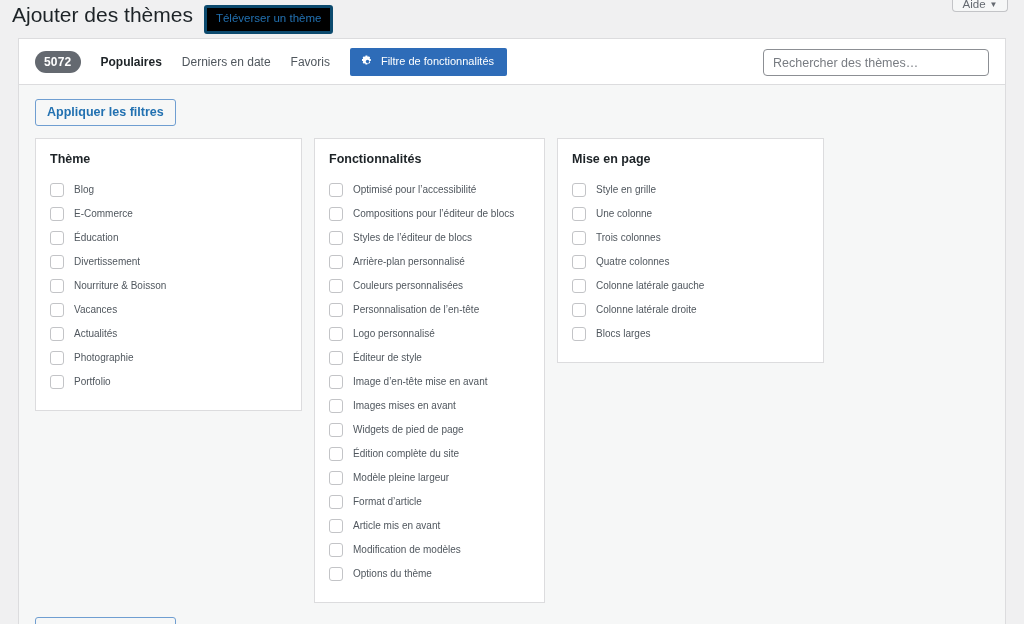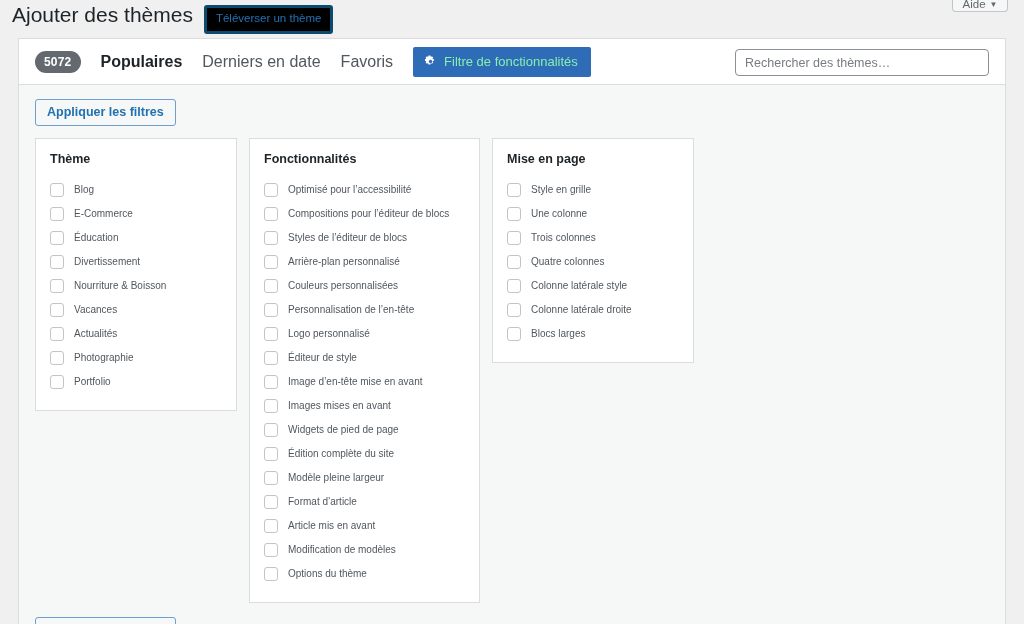--- a/index.html
+++ b/index.html
@@ -100,56 +100,56 @@
     height: 22px;
     padding: 0 9px;
     border-radius: 11px;
     background: #646970;
     color: #fff;
     font-size: 12px;
     font-weight: 600;
     letter-spacing: .2px;
   }
   .nav-link {
-    font-size: 16px;
+    font-size: 12px;
     color: #50575e;
     margin-left: 20px;
     cursor: pointer;
     white-space: nowrap;
     text-decoration: none;
   }
   .nav-link.active { color: #1d2327; font-weight: 600; }
   .feature-filter-btn {
     margin-left: 20px;
     background: #2e6cb8;
-    color: #86efac;
+    color: #ffffff;
     border: none;
     border-radius: 2px;
-    font-size: 13px;
+    font-size: 11px;
     padding: 7px 13px 8px 11px;
     display: inline-flex;
     align-items: center;
     gap: 7px;
     cursor: pointer;
     font-family: "Liberation Sans", sans-serif;
     white-space: nowrap;
   }
   .gear {
     display: inline-block;
     width: 13px; height: 13px;
     position: relative; top: 0px;
   }
 
   .search-wrap {
     position: absolute;
     right: 16px;
     top: 10px;
   }
   .search-input {
-    width: 254px;
+    width: 226px;
     height: 27px;
     border: 1px solid #8c8f94;
     border-radius: 4px;
     padding: 0 9px;
     font-size: 12.5px;
     color: #2c3338;
     background: #fff;
     font-family: "Liberation Sans", sans-serif;
     outline: none;
   }
@@ -178,21 +178,21 @@
   .apply-top { margin-bottom: 12px; }
 
   .filter-groups {
     display: flex;
     align-items: flex-start;
     gap: 12px;
   }
   .filter-group {
     background: #fff;
     border: 1px solid #dcdcde;
-    width: 202px;
+    width: 267px;
     padding: 12px 14px 16px 14px;
   }
   .filter-group.wide { width: 231px; }
   .group-title {
     font-size: 12.5px;
     font-weight: 700;
     color: #1d2327;
     margin: 0 0 11px 0;
     line-height: 1.3;
   }
@@ -400,21 +400,21 @@
             <li class="opt-item">
               <span class="cb"></span>
               <span class="opt-label">Trois colonnes</span>
             </li>
             <li class="opt-item">
               <span class="cb"></span>
               <span class="opt-label">Quatre colonnes</span>
             </li>
             <li class="opt-item">
               <span class="cb"></span>
-              <span class="opt-label">Colonne latérale style</span>
+              <span class="opt-label">Colonne latérale gauche</span>
             </li>
             <li class="opt-item">
               <span class="cb"></span>
               <span class="opt-label">Colonne latérale droite</span>
             </li>
             <li class="opt-item">
               <span class="cb"></span>
               <span class="opt-label">Blocs larges</span>
             </li>
           </ul>

